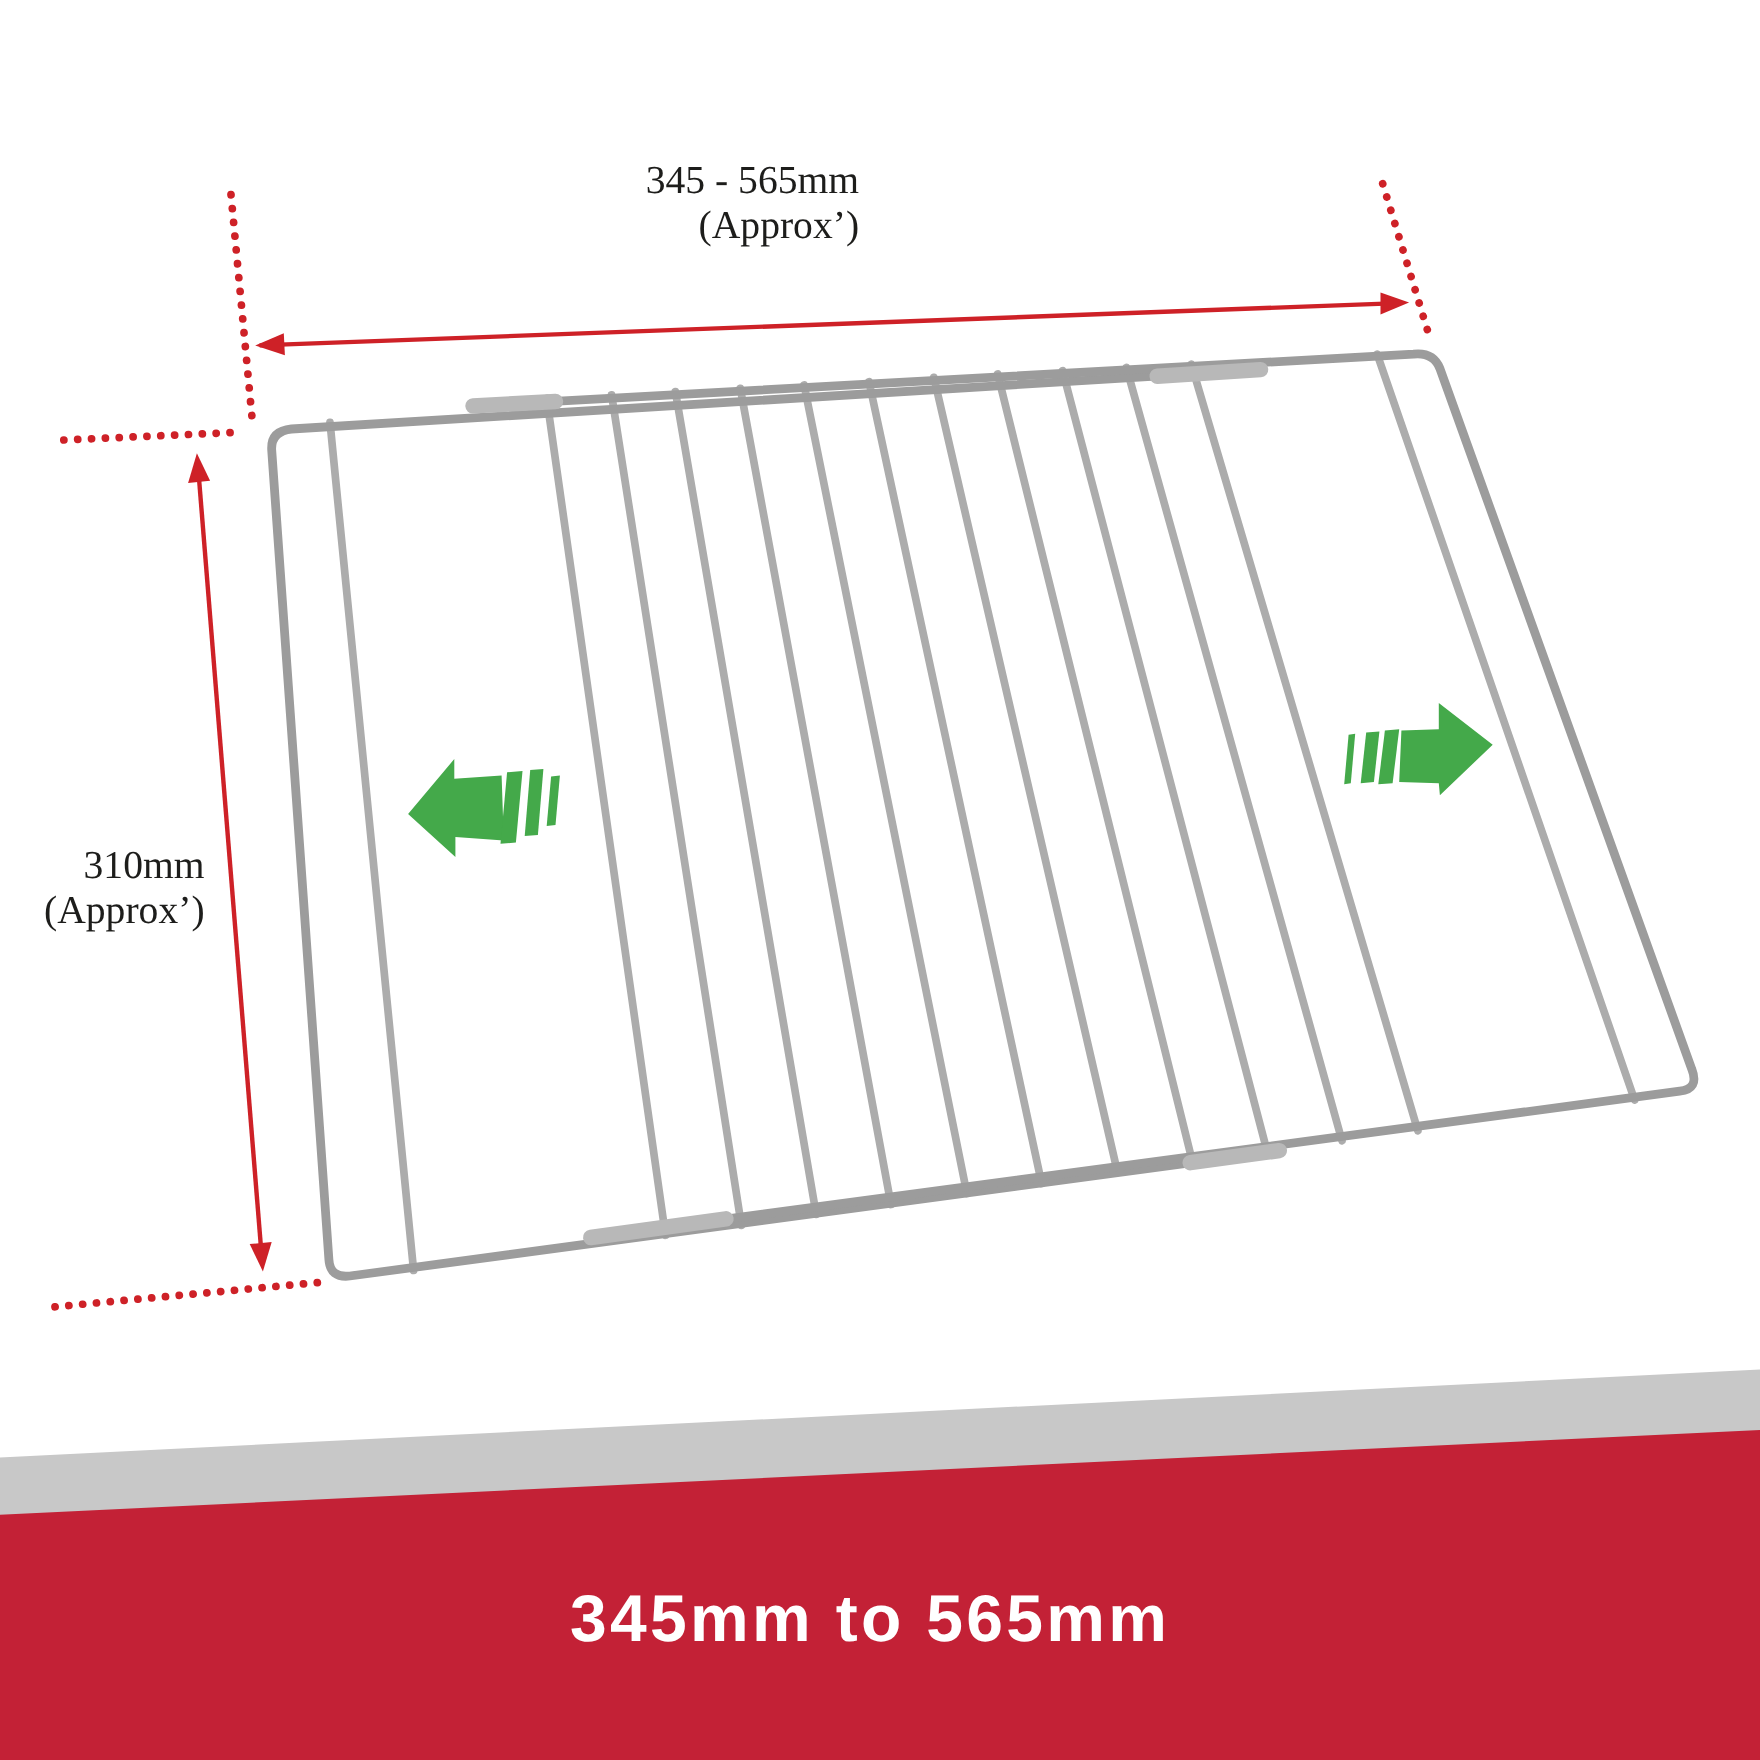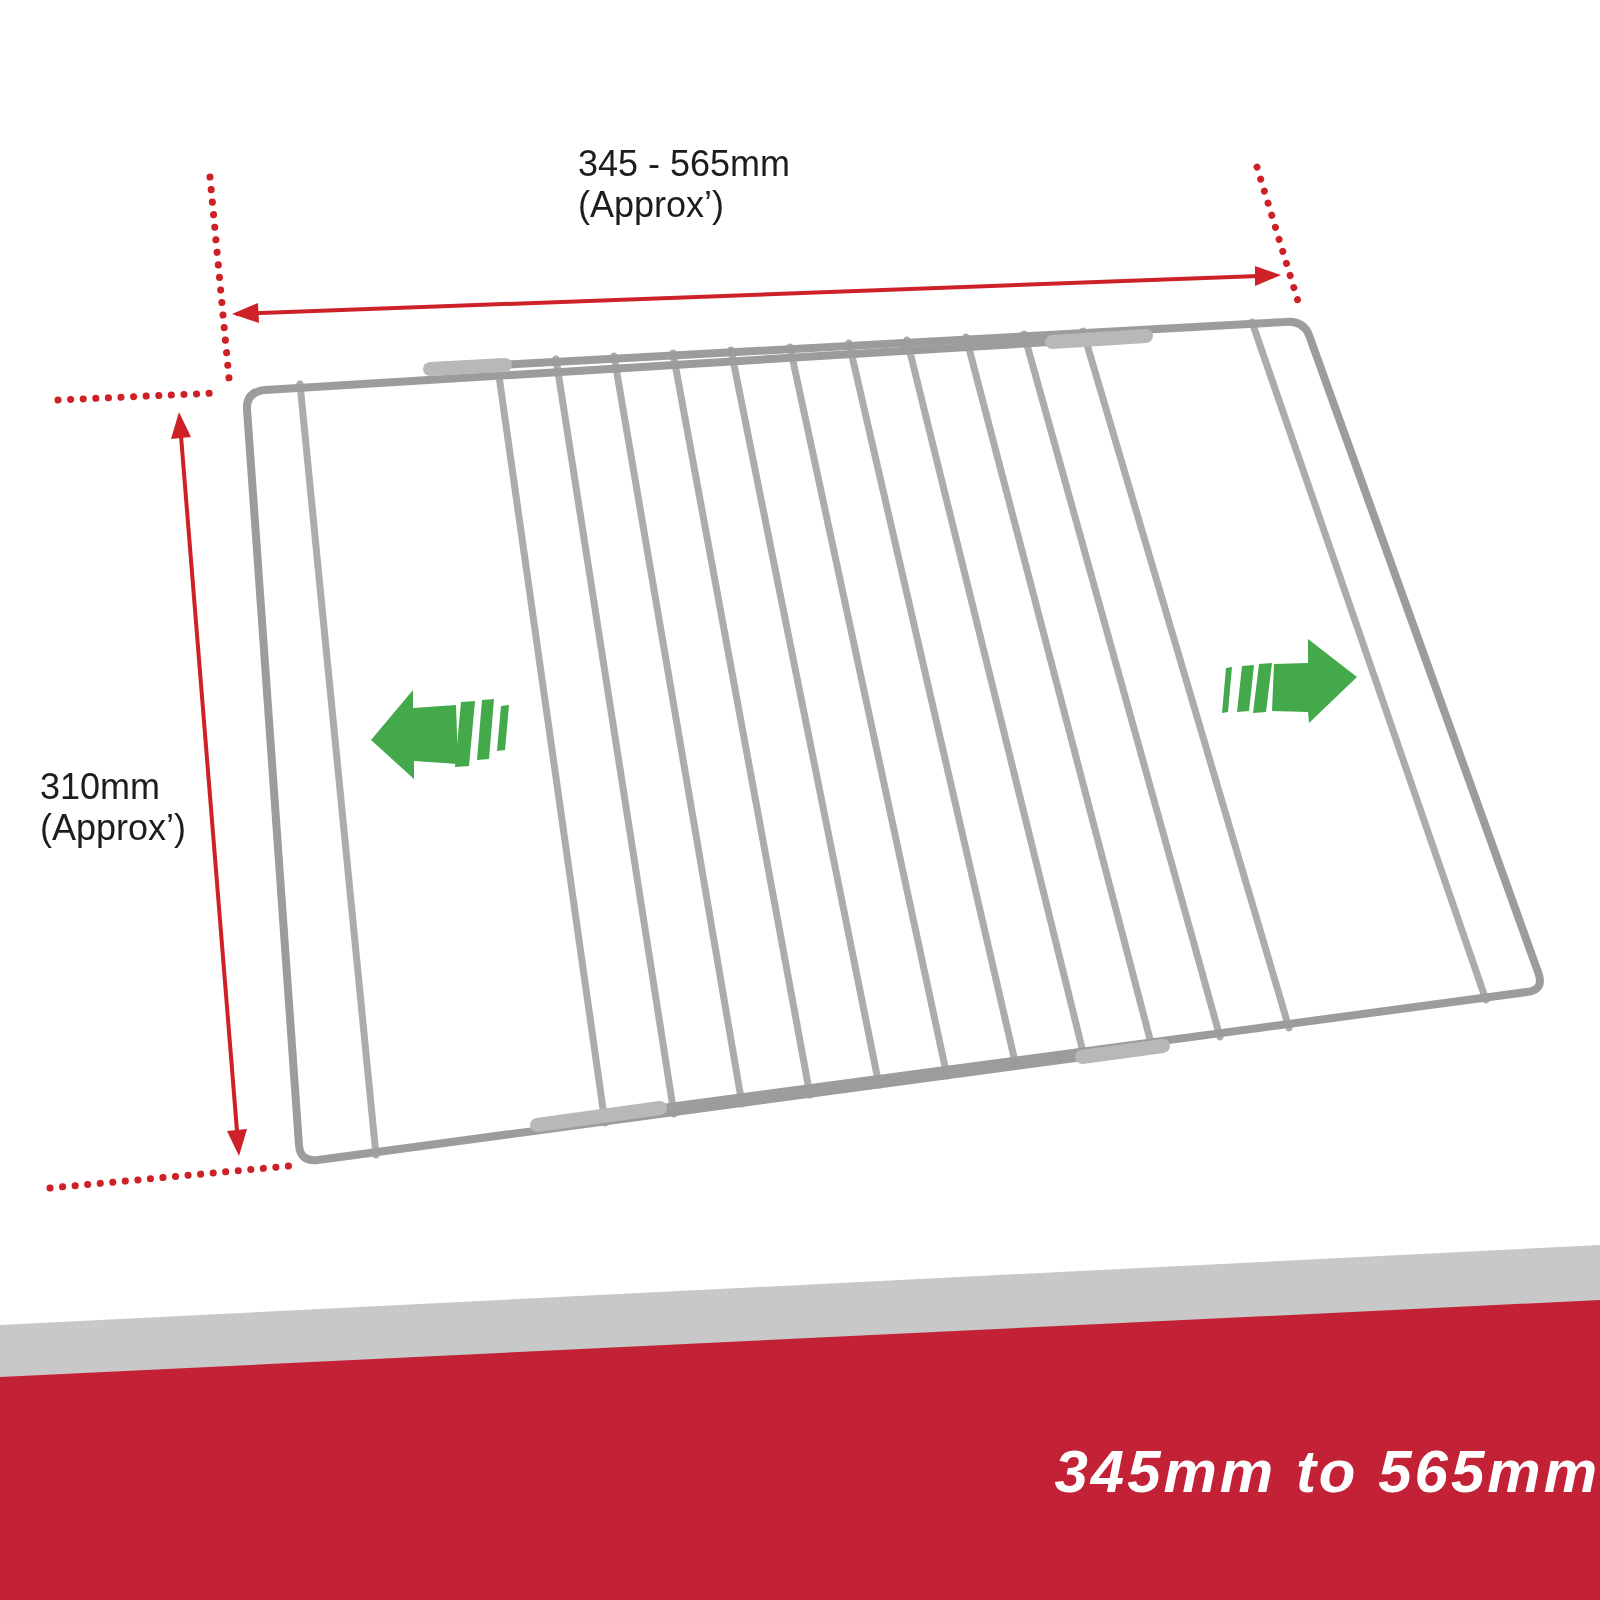--- a/index.html
+++ b/index.html
@@ -26,41 +26,41 @@
   .dim-head  { fill: var(--dimension-red); }
   
   .green { fill: var(--arrow-green); }
   
   .stripe { fill: var(--stripe-gray); }
   .banner { fill: var(--banner-red); }
   
   .dim-label {
     position: absolute;
     transform: translateX(-50%);
-    text-align: left;
+    text-align: right;
     color: var(--label-text);
     font-size: 36px;
     line-height: 41px;
     white-space: nowrap;
+    font-family: Liberation Serif, serif;
   }
   #width-label  { left: 684px; top: 143px; }
   #height-label { left: 113px; top: 766px; }
   .banner-text {
     position: absolute;
-    left: 0; right: 0;
+    left: 0; right: 18px;
     top: 1437px;
     height: 70px;
     line-height: 70px;
-    text-align: right;
+    text-align: center;
     font-size: 60px;
     font-weight: bold;
     letter-spacing: 3px;
     color: var(--banner-text);
     white-space: nowrap;
-    font-style: italic;
   }
 </style>
 </head>
 <body>
 
 <div class="stage">
 
   <svg class="scene" viewBox="0 0 1600 1600">
 
     <g>

